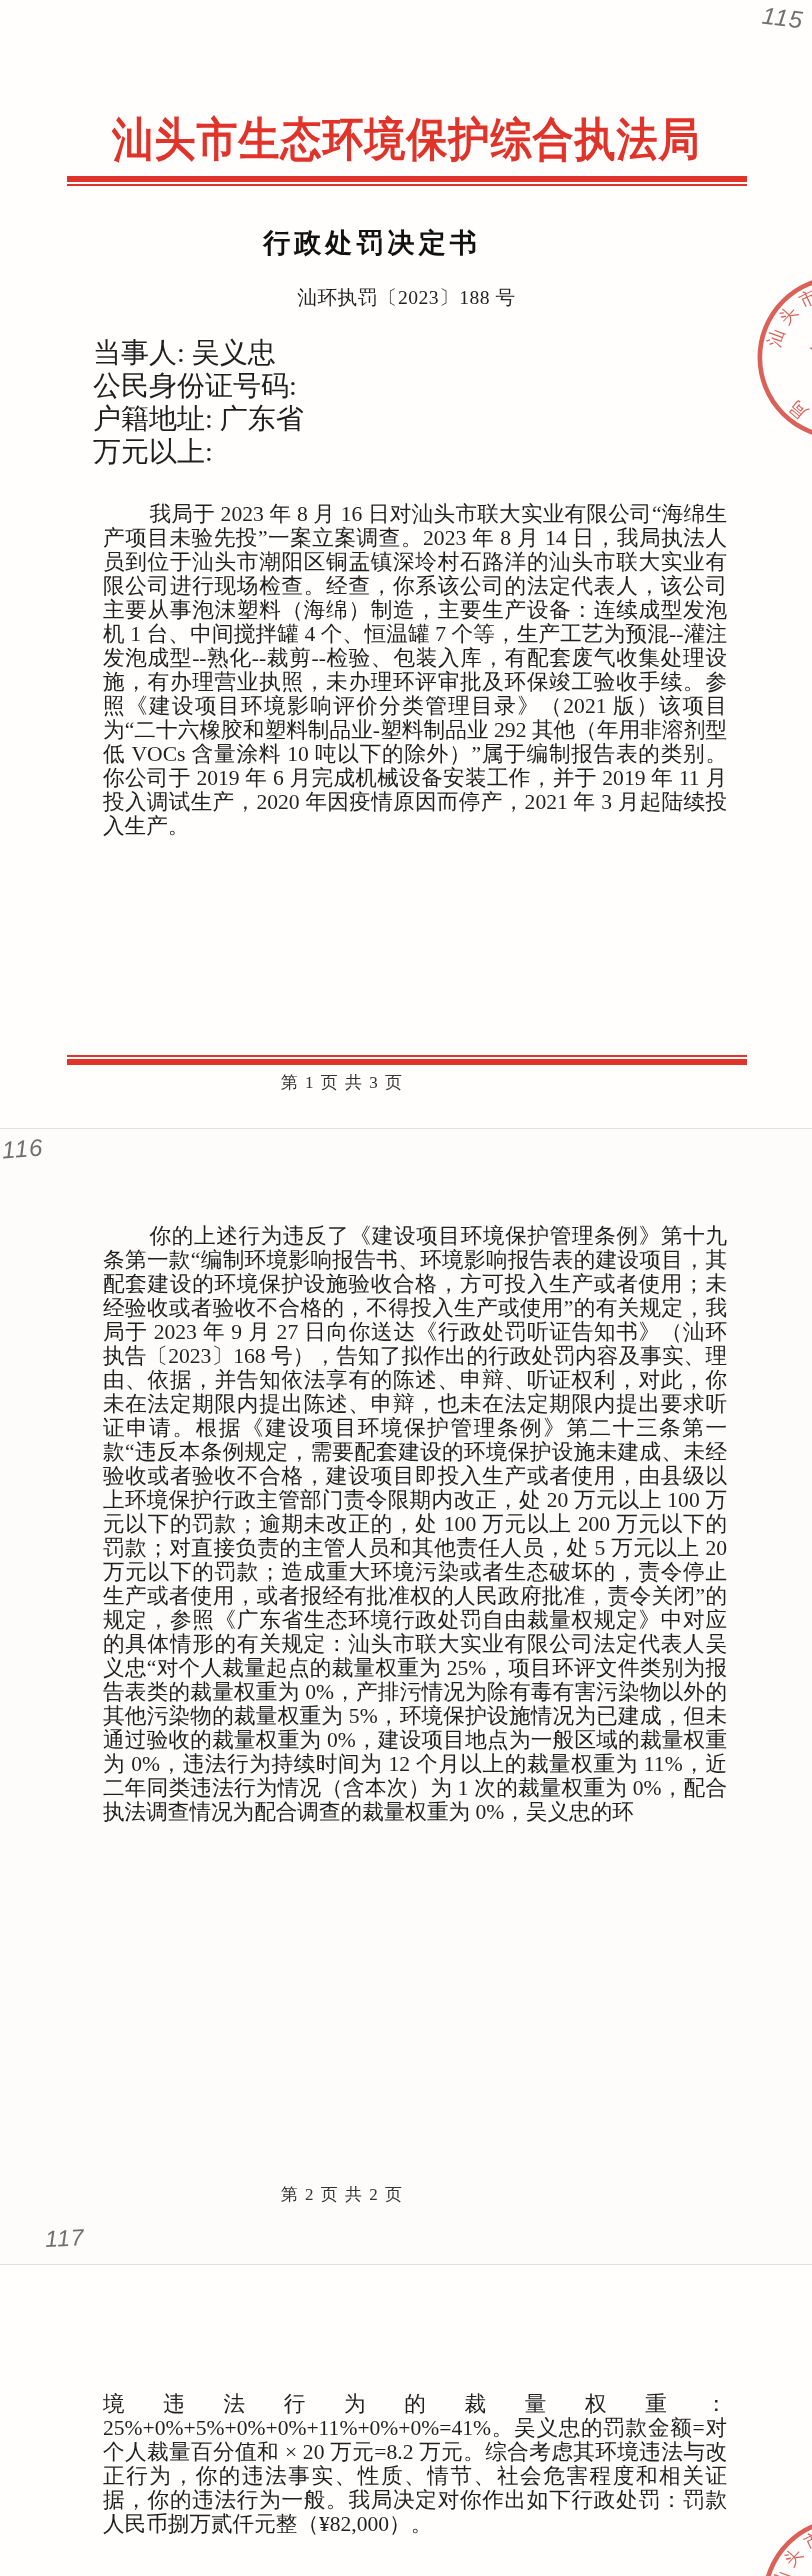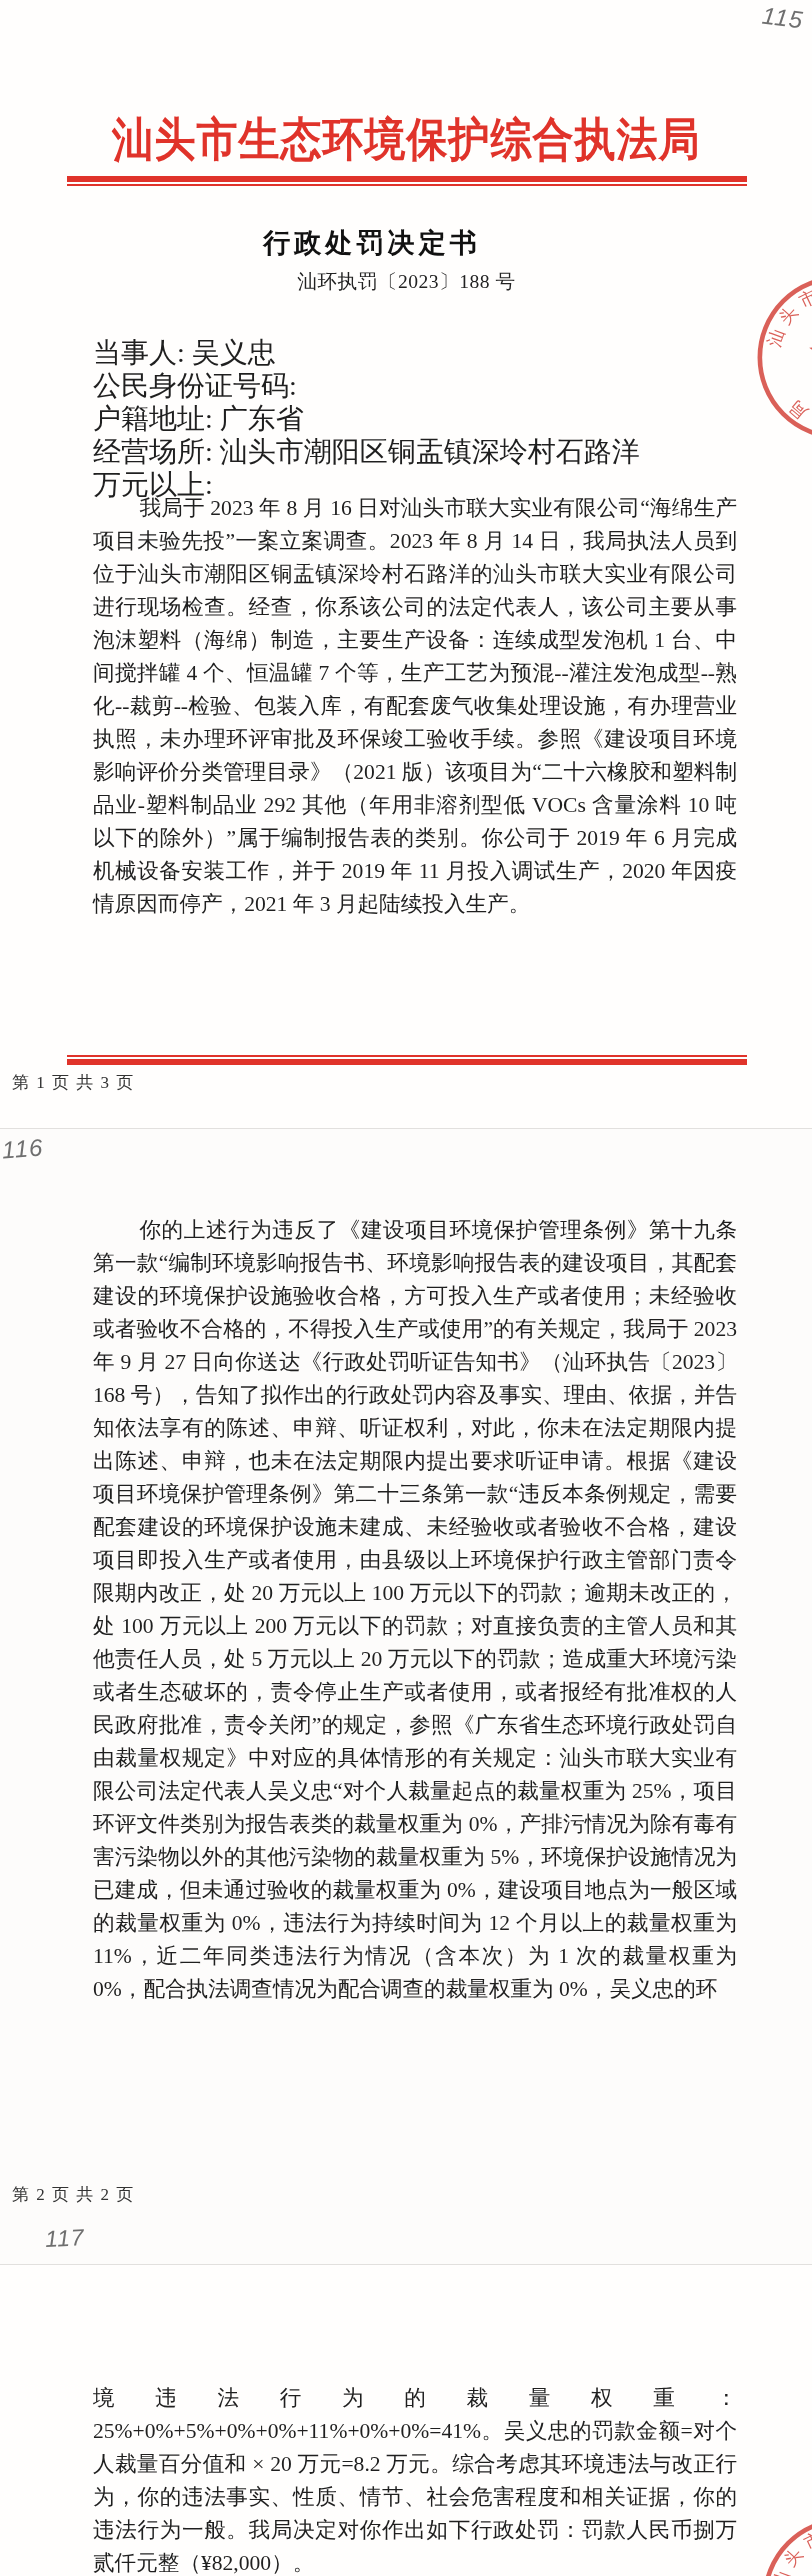--- a/index.html
+++ b/index.html
@@ -14,32 +14,32 @@
   .letterhead{position:absolute;top:112px;left:0;width:813px;text-align:center;
       color:#e0332a;font-size:41px;font-weight:bold;letter-spacing:1px;
       transform:scaleY(1.12);transform-origin:center;white-space:nowrap;}
   .rule{position:absolute;left:67px;width:680px;background:#e0332a;}
   .rule-h-thick{top:176px;height:5.7px;}
   .rule-h-thin{top:184px;height:1.5px;}
   .rule-f-thin{top:1055px;height:1.5px;}
   .rule-f-thick{top:1059px;height:6.2px;}
   .doc-title{position:absolute;top:225px;left:0;width:744px;text-align:center;
       font-size:27px;font-weight:bold;letter-spacing:4.1px;color:#111;}
-  .doc-number{position:absolute;top:268px;left:0;width:813px;text-align:center;
+  .doc-number{position:absolute;top:284px;left:0;width:813px;text-align:center;
       font-size:19.6px;color:#222;letter-spacing:0.5px;}
   .party{position:absolute;top:336px;left:93px;width:649px;font-size:28px;}
   .party div{line-height:33px;}
   .body{position:absolute;left:93px;width:644px;font-size:21.6px;}
-  .body .para{line-height:33px;text-align:justify;text-justify:inter-character;
-      text-indent:2.15em;margin:0;}
+  .body .para{line-height:24px;text-align:justify;text-justify:inter-character;
+      text-indent:2.15em;margin:10px;}
   .body .para.no-indent{text-indent:0;}
   .p1-body{top:492px;}
   .p2-body{top:85px;}
   .p3-body{top:117px;}
-  .page-footer{position:absolute;left:12px;width:684px;text-align:left;
+  .page-footer{position:absolute;left:0;width:684px;text-align:center;
       font-size:17px;color:#333;letter-spacing:1.5px;}
   .pf1{top:1071px;}
   .pf2{top:1054px;}
   .seal{position:absolute;pointer-events:none;}
   .seal-p1{left:747px;top:265px;}
   .seal-p3{left:752px;top:242px;}
 </style>
 </head>
 <body>
 
@@ -52,21 +52,20 @@
     <div class="rule rule-h-thick"></div>
     <div class="rule rule-h-thin"></div>
 
     <div class="doc-title">行政处罚决定书</div>
     <div class="doc-number">汕环执罚〔2023〕188 号</div>
 
     <div class="party">
         <div>当事人: 吴义忠</div>
         <div>公民身份证号码:</div>
         <div>户籍地址: 广东省</div>
-        <div>经营场所: 汕头市潮阳区铜盂镇深坽村石路洋</div>
         <div>万元以上:</div>
       </div>
 
     <div class="body p1-body">
         <div class="para">我局于 2023 年 8 月 16 日对汕头市联大实业有限公司“海绵生产项目未验先投”一案立案调查。2023 年 8 月 14 日，我局执法人员到位于汕头市潮阳区铜盂镇深坽村石路洋的汕头市联大实业有限公司进行现场检查。经查，你系该公司的法定代表人，该公司主要从事泡沫塑料（海绵）制造，主要生产设备：连续成型发泡机 1 台、中间搅拌罐 4 个、恒温罐 7 个等，生产工艺为预混--灌注发泡成型--熟化--裁剪--检验、包装入库，有配套废气收集处理设施，有办理营业执照，未办理环评审批及环保竣工验收手续。参照《建设项目环境影响评价分类管理目录》（2021 版）该项目为“二十六橡胶和塑料制品业-塑料制品业 292 其他（年用非溶剂型低 VOCs 含量涂料 10 吨以下的除外）”属于编制报告表的类别。你公司于 2019 年 6 月完成机械设备安装工作，并于 2019 年 11 月投入调试生产，2020 年因疫情原因而停产，2021 年 3 月起陆续投入生产。</div>
       </div>
 
     <svg class="seal seal-p1" width="185" height="185" viewBox="0 0 360 360" opacity="0.8">
       <defs>
           <path id="arc-p1" d="M 62 180 A 118 118 0 1 1 298 180 A 118 118 0 1 1 62 180"></path>

